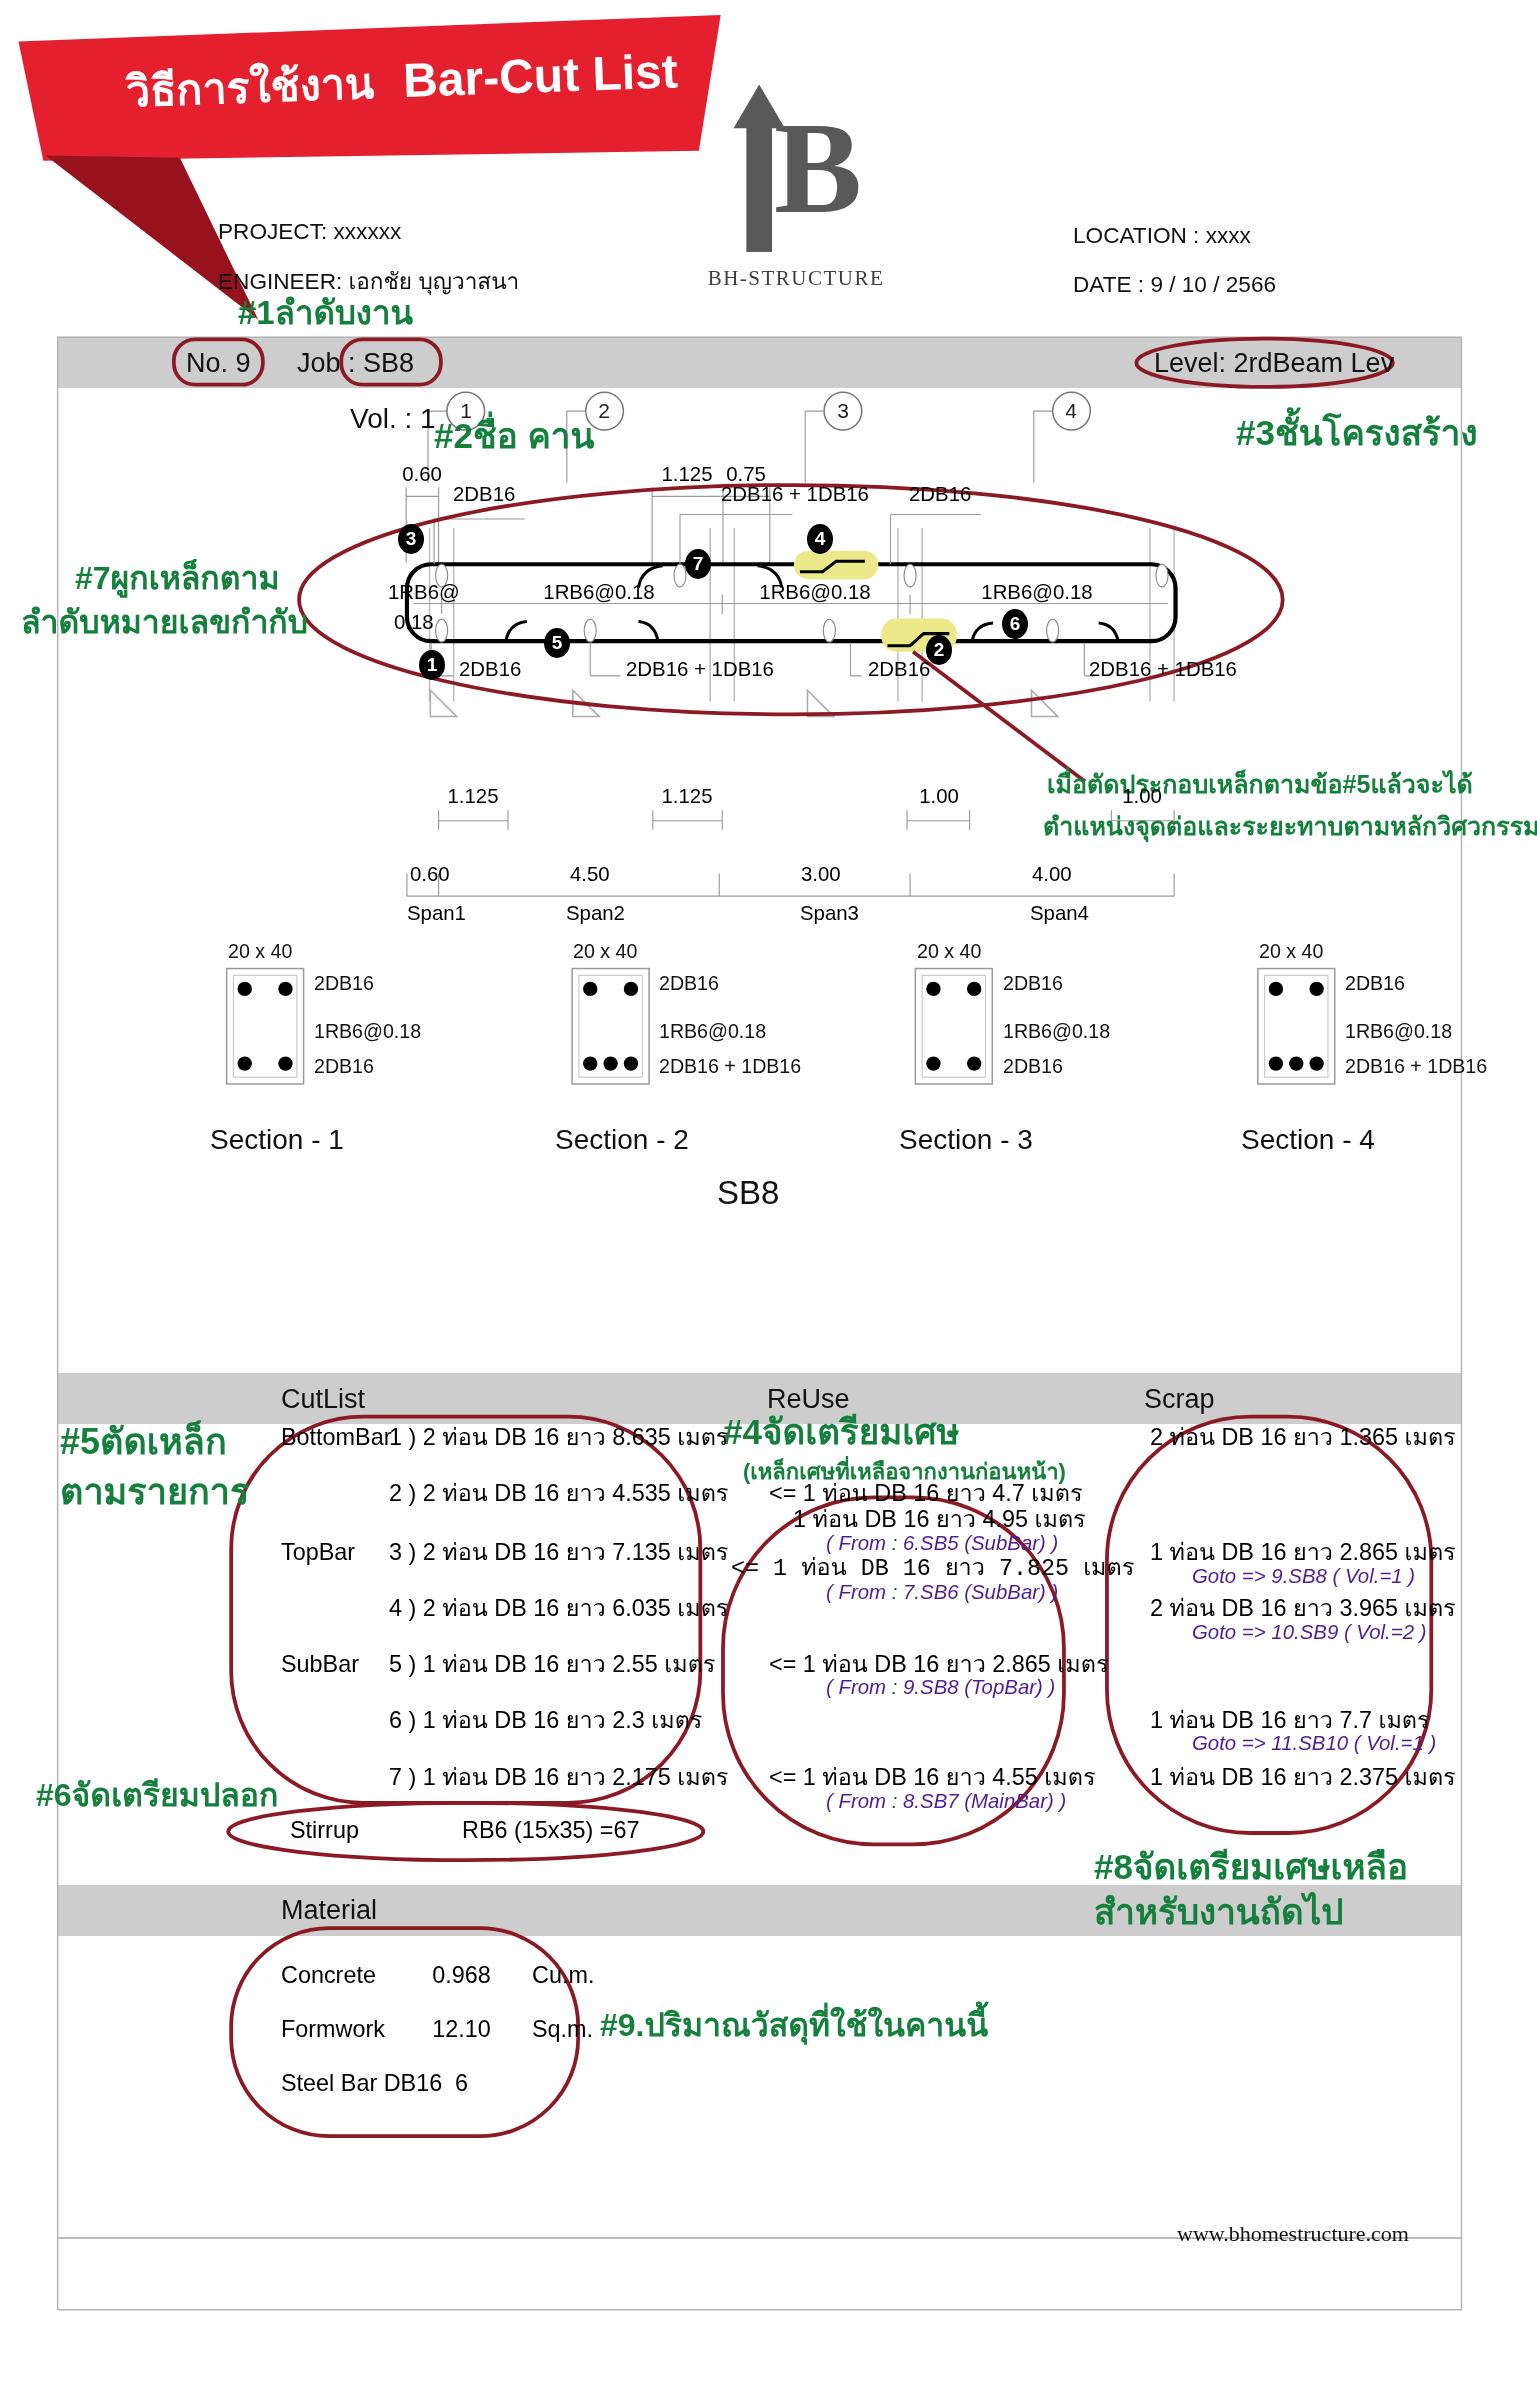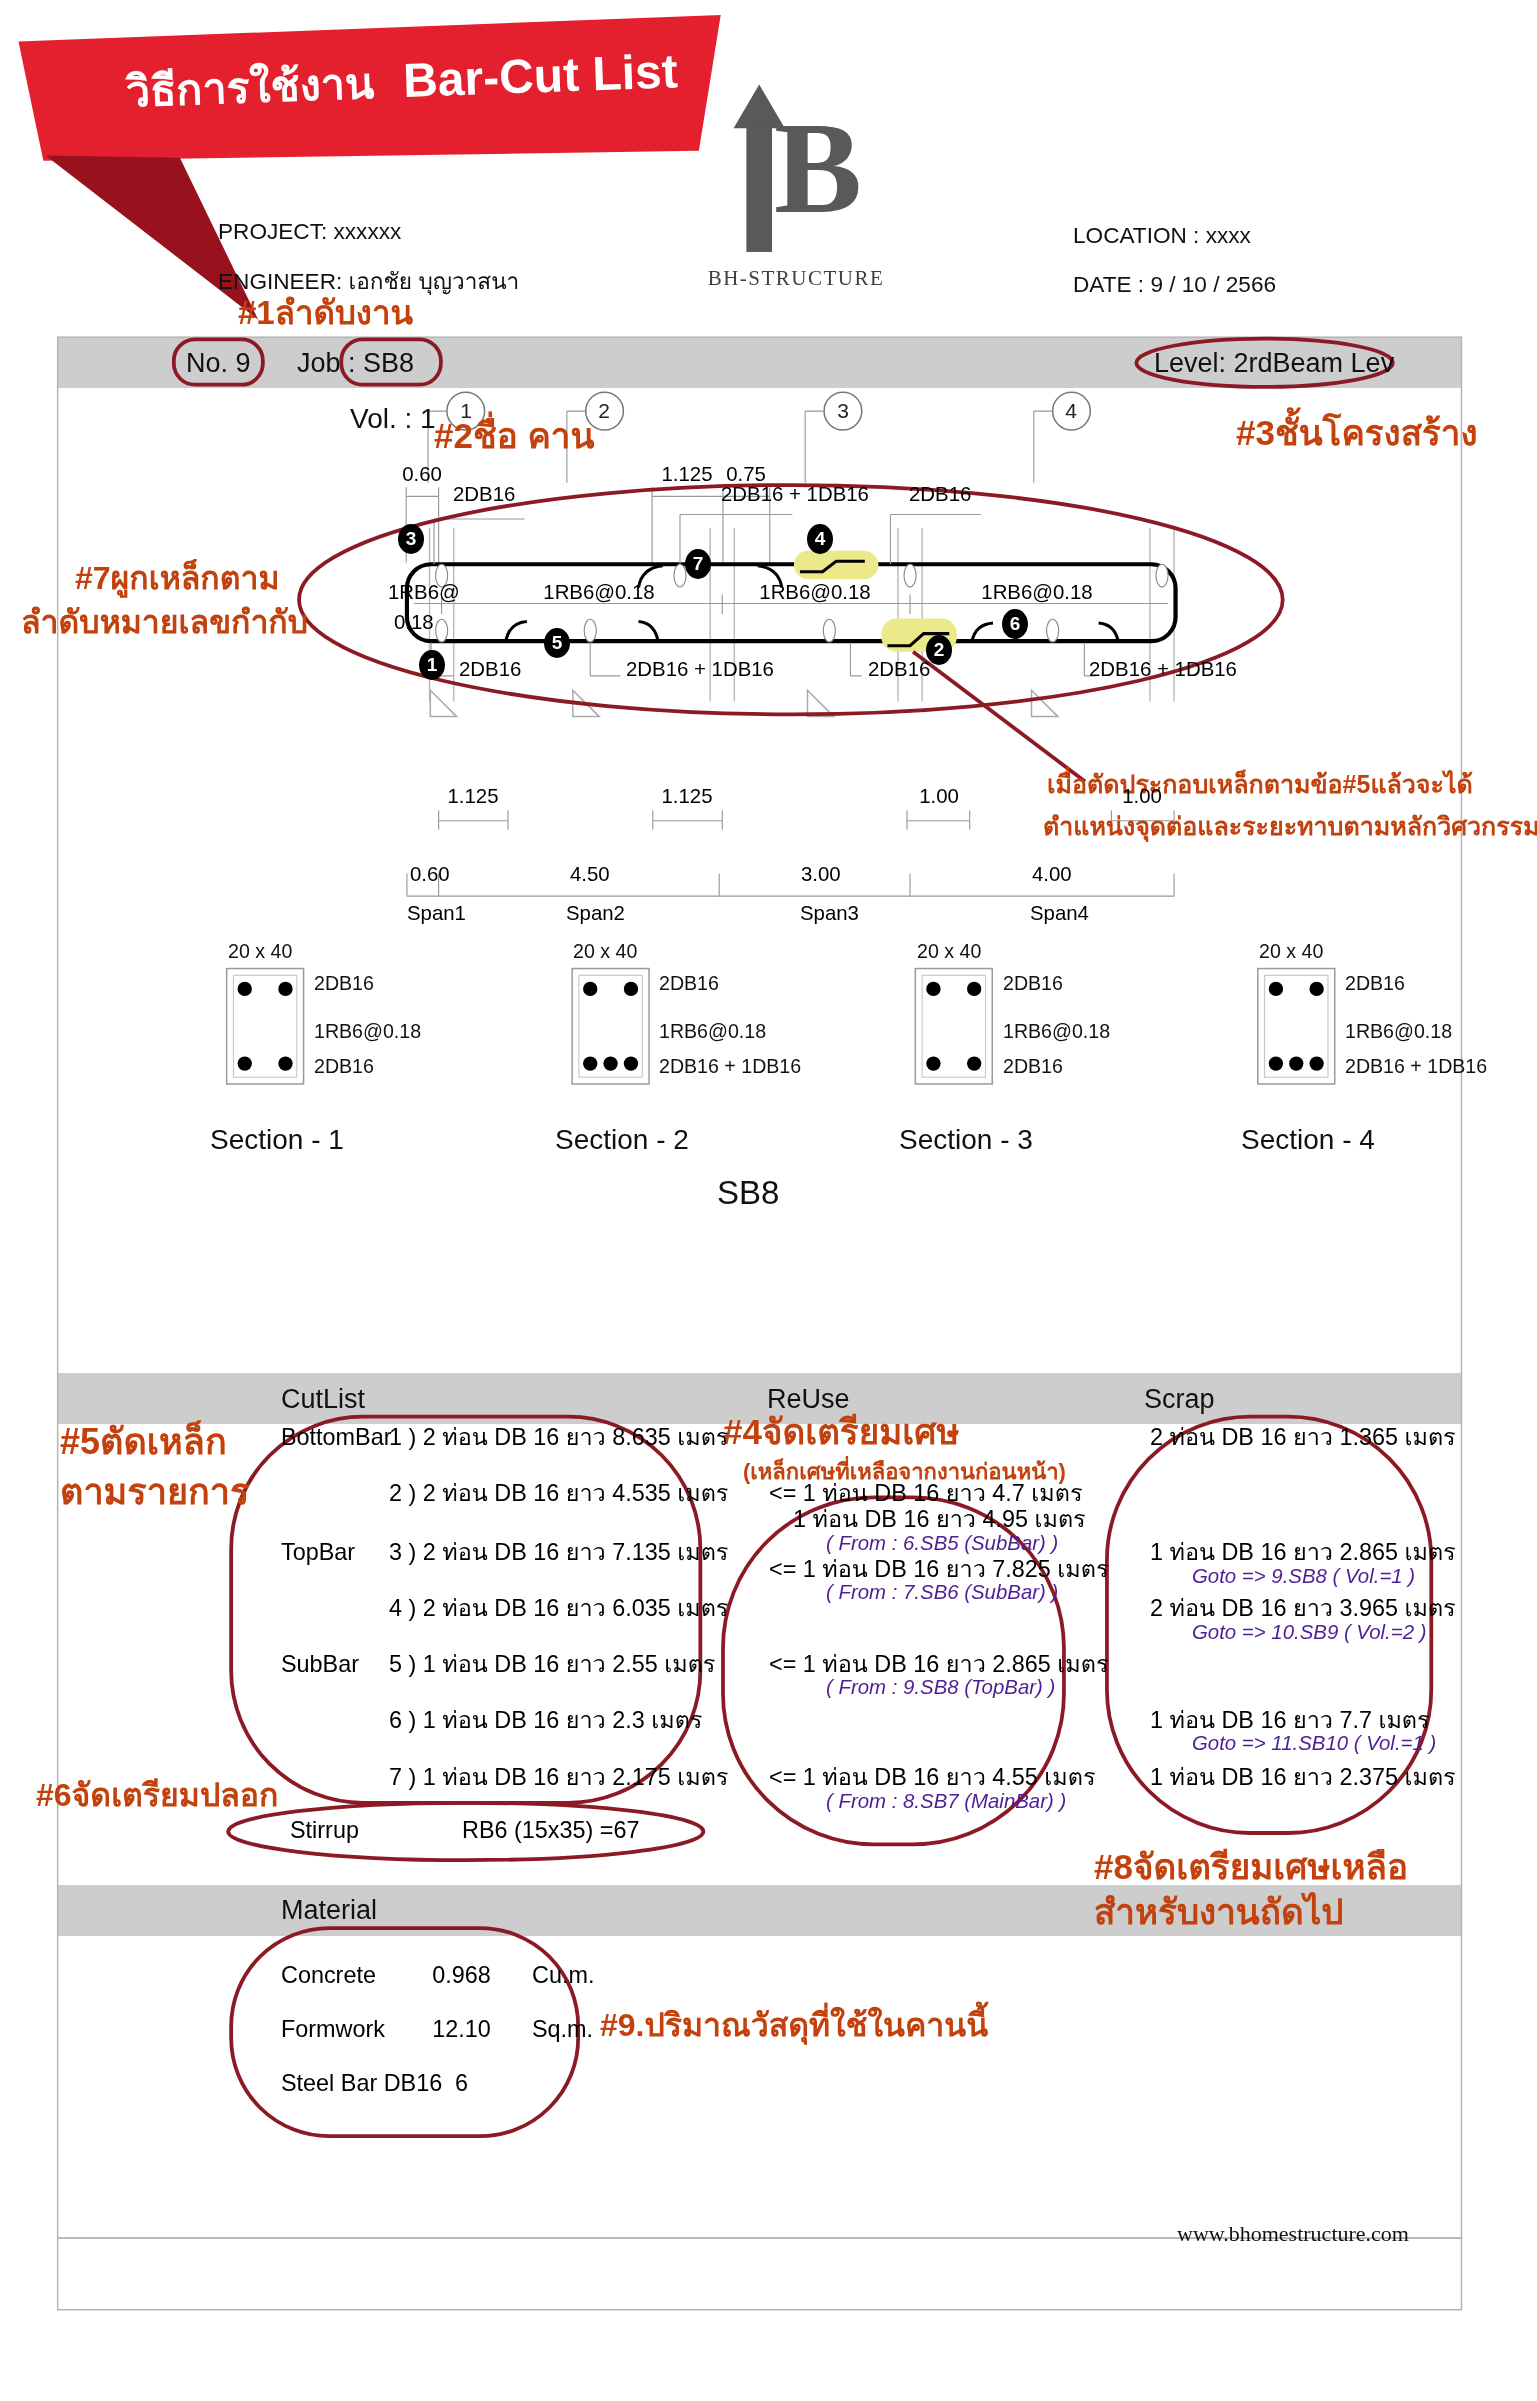--- a/index.html
+++ b/index.html
@@ -1,20 +1,20 @@
 <!DOCTYPE html>
 <html style="font-size:12px"><head>
 <meta charset="utf-8">
 <style>
   html,body{margin:0;padding:0;background:#e9e9e9;}
   #page{position:relative;width:1538px;height:2401px;background:#ffffff;overflow:hidden;
         font-family:"Liberation Sans","DejaVu Sans",sans-serif;color:#111;}
   .t{position:absolute;white-space:nowrap;line-height:1.15;z-index:3;}
   .ctr{text-align:center;}
-  .red{color:#c2410c;font-weight:700;}
+  .red{color:#15803d;font-weight:700;}
   .cad{font-size:20.4px;color:#000;}
   .th{font-size:23.4px;color:#000;}
   .it{font-style:italic;font-size:20.4px;font-weight:400;color:#4c1d95;}
   .bar{position:absolute;left:57px;width:1404px;height:51px;background:#cdcdcd;z-index:1;}
   .badge{position:absolute;width:26px;height:30px;border-radius:50%;background:#000;color:#fff;
          font-size:19px;font-weight:700;line-height:30px;text-align:center;z-index:3;}
   .bubble-num{position:absolute;width:38px;text-align:center;font-size:21px;color:#222;z-index:3;}
   svg.overlay{position:absolute;left:0;top:0;z-index:2;pointer-events:none;}
   .serif{font-family:"Liberation Serif",serif;}
   .banner-text{position:absolute;left:112px;top:48px;width:581px;height:106px;z-index:3;
@@ -304,21 +304,21 @@
   <div class="t th" style="left:281px;top:1651px;">SubBar</div>
   <div class="t th" style="left:389px;top:1651px;">5 ) 1 ท่อน DB 16 ยาว 2.55 เมตร</div>
   <div class="t th" style="left:389px;top:1707px;">6 ) 1 ท่อน DB 16 ยาว 2.3 เมตร</div>
   <div class="t th" style="left:389px;top:1764px;">7 ) 1 ท่อน DB 16 ยาว 2.175 เมตร</div>
   <div class="t th" style="left:290px;top:1817px;">Stirrup</div>
   <div class="t th" style="left:462px;top:1817px;">RB6 (15x35) =67</div>
 
   <div class="t th" style="left:769px;top:1480px;">&lt;= 1 ท่อน DB 16 ยาว 4.7 เมตร</div>
   <div class="t th" style="left:793px;top:1506px;">1 ท่อน DB 16 ยาว 4.95 เมตร</div>
   <div class="t it" style="left:826px;top:1532px;">( From : 6.SB5 (SubBar) )</div>
-  <div class="t th" style="left:769px;top:1556px;">&lt;= 1 ท่อน DB 16 ยาว 7.825 เมตร</div>
+  <div class="t th" style="left:731px;top:1556px;font-family:Liberation Mono, monospace;">&lt;= 1 ท่อน DB 16 ยาว 7.825 เมตร</div>
   <div class="t it" style="left:826px;top:1581px;">( From : 7.SB6 (SubBar) )</div>
   <div class="t th" style="left:769px;top:1651px;">&lt;= 1 ท่อน DB 16 ยาว 2.865 เมตร</div>
   <div class="t it" style="left:826px;top:1676px;">( From : 9.SB8 (TopBar) )</div>
   <div class="t th" style="left:769px;top:1764px;">&lt;= 1 ท่อน DB 16 ยาว 4.55 เมตร</div>
   <div class="t it" style="left:826px;top:1790px;">( From : 8.SB7 (MainBar) )</div>
 
   <div class="t th" style="left:1150px;top:1424px;">2 ท่อน DB 16 ยาว 1.365 เมตร</div>
   <div class="t th" style="left:1150px;top:1539px;">1 ท่อน DB 16 ยาว 2.865 เมตร</div>
   <div class="t it" style="left:1192px;top:1565px;">Goto =&gt; 9.SB8 ( Vol.=1 )</div>
   <div class="t th" style="left:1150px;top:1595px;">2 ท่อน DB 16 ยาว 3.965 เมตร</div>

